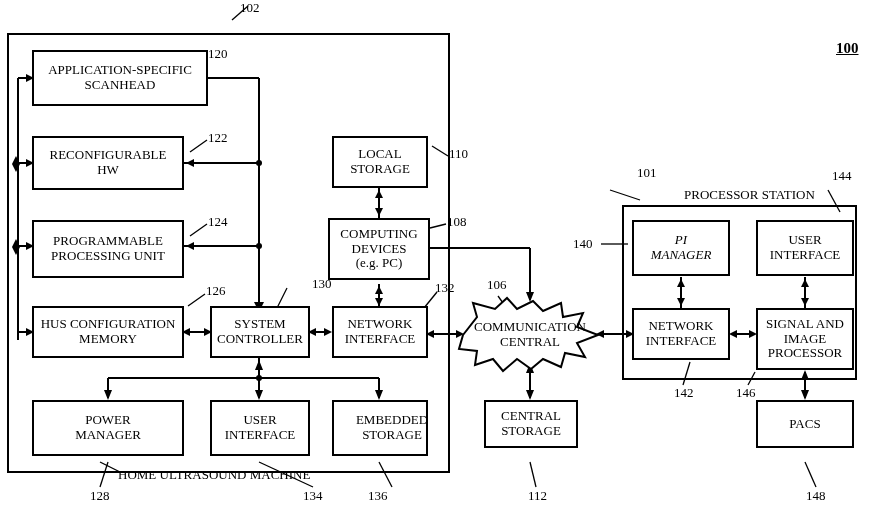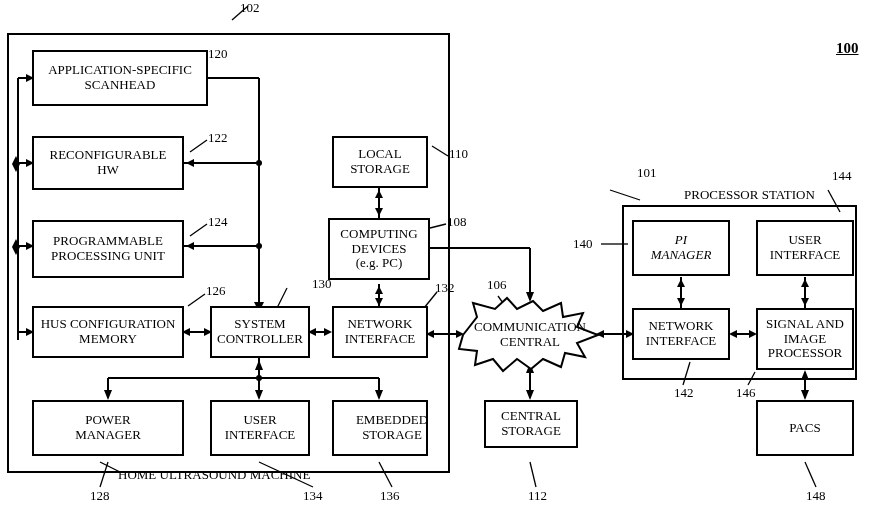--- a/index.html
+++ b/index.html
@@ -224,21 +224,21 @@
 
   <div class="box" style="left:632px; top:220px; width:98px; height:56px;font-style:italic;">PI
 MANAGER</div>
   <div class="box" style="left:756px; top:220px; width:98px; height:56px;">USER
 INTERFACE</div>
   <div class="box" style="left:632px; top:308px; width:98px; height:52px;">NETWORK
 INTERFACE</div>
   <div class="box" style="left:756px; top:308px; width:98px; height:62px;">SIGNAL AND
 IMAGE
 PROCESSOR</div>
-  <div class="box" style="left:756px; top:400px; width:98px; height:56px;">PACS</div>
+  <div class="box" style="left:756px; top:400px; width:98px; height:48px;">PACS</div>
 
   <div class="lbl" style="left:684px; top:188px; font-size:13px;">PROCESSOR STATION</div>
   <div class="lbl" style="left:118px; top:468px; font-size:13px;">HOME ULTRASOUND MACHINE</div>
 
   <div class="ref" style="left:240px; top:0px;">102</div>
   <div class="ref" style="left:208px; top:46px;">120</div>
   <div class="ref" style="left:208px; top:130px;">122</div>
   <div class="ref" style="left:208px; top:214px;">124</div>
   <div class="ref" style="left:206px; top:283px;">126</div>
   <div class="ref" style="left:279px; top:276px;margin-left:33px;">130</div>
@@ -247,16 +247,16 @@
   <div class="ref" style="left:447px; top:214px;">108</div>
   <div class="ref" style="left:487px; top:277px;">106</div>
   <div class="ref" style="left:637px; top:165px;">101</div>
   <div class="ref" style="left:832px; top:168px;">144</div>
   <div class="ref" style="left:573px; top:236px;">140</div>
   <div class="ref" style="left:674px; top:385px;">142</div>
   <div class="ref" style="left:736px; top:385px;">146</div>
   <div class="ref" style="left:806px; top:488px;">148</div>
   <div class="ref" style="left:90px; top:488px;">128</div>
   <div class="ref" style="left:303px; top:488px;">134</div>
-  <div class="ref" style="left:380px; top:488px;">136</div>
+  <div class="ref" style="left:368px; top:488px;">136</div>
   <div class="ref" style="left:528px; top:488px;">112</div>
 
 </div>
 
 </body></html>

